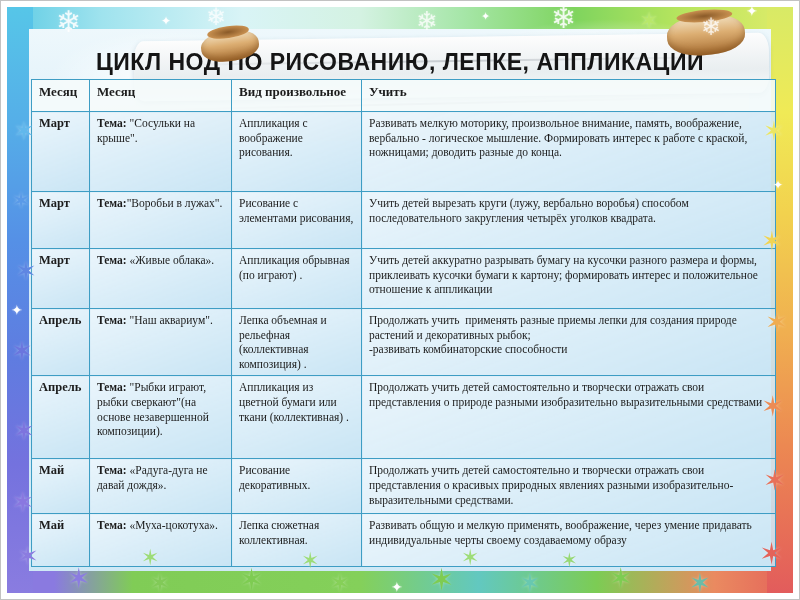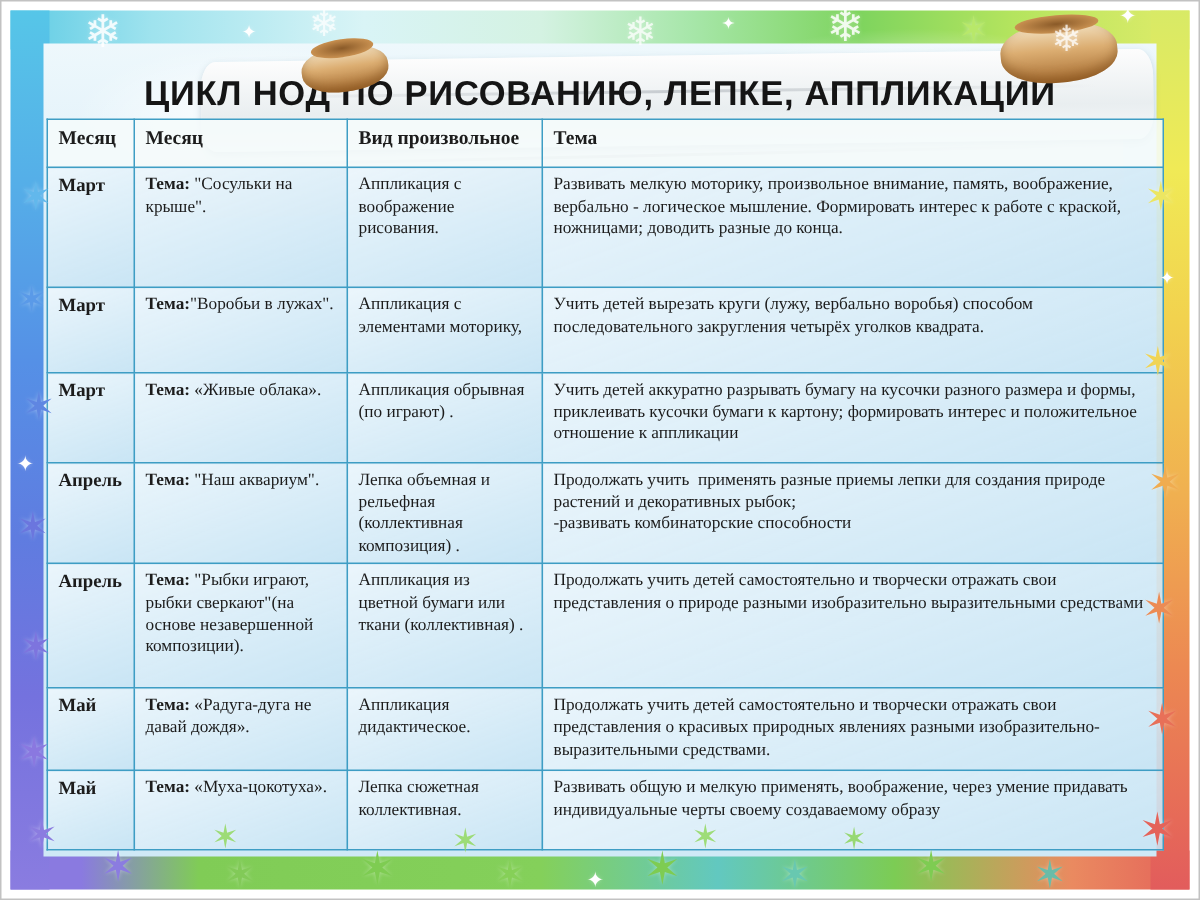--- a/index.html
+++ b/index.html
@@ -65,34 +65,34 @@
         <col style="width:58px">
           <col style="width:142px">
           <col style="width:130px">
           <col style="width:414px">
       </colgroup>
       <thead>
           <tr id="hdr">
             <th>Месяц</th>
             <th>Месяц</th>
             <th>Вид произвольное</th>
-            <th>Тема</th>
+            <th>Учить</th>
           </tr>
         </thead>
       <tbody id="tbody">
           <tr>
             <td class="month">Март</td>
             <td><b>Тема:</b><span> "Сосульки на крыше".</span></td>
             <td>Аппликация с воображение рисования.</td>
             <td class="goal">Развивать мелкую моторику, произвольное внимание, память, воображение, вербально - логическое мышление. Формировать интерес к работе с краской, ножницами; доводить разные до конца.</td>
           </tr>
           <tr>
             <td class="month">Март</td>
             <td><b>Тема:</b><span>"Воробьи в лужах".</span></td>
-            <td>Аппликация с элементами моторику,</td>
+            <td>Рисование с элементами рисования,</td>
             <td class="goal">Учить детей вырезать круги (лужу, вербально воробья) способом последовательного закругления четырёх уголков квадрата.</td>
           </tr>
           <tr>
             <td class="month">Март</td>
             <td><b>Тема:</b><span> «Живые облака».</span></td>
             <td>Аппликация обрывная (по играют) .</td>
             <td class="goal">Учить детей аккуратно разрывать бумагу на кусочки разного размера и формы, приклеивать кусочки бумаги к картону; формировать интерес и положительное отношение к аппликации</td>
           </tr>
           <tr>
             <td class="month">Апрель</td>
@@ -103,21 +103,21 @@
           </tr>
           <tr>
             <td class="month">Апрель</td>
             <td><b>Тема:</b><span> "Рыбки играют, рыбки сверкают"(на основе незавершенной композиции).</span></td>
             <td>Аппликация из цветной бумаги или ткани (коллективная) .</td>
             <td class="goal">Продолжать учить детей самостоятельно и творчески отражать свои представления о природе разными изобразительно выразительными средствами</td>
           </tr>
           <tr>
             <td class="month">Май</td>
             <td><b>Тема:</b><span> «Радуга-дуга не давай дождя».</span></td>
-            <td>Аппликация дидактическое.</td>
+            <td>Рисование декоративных.</td>
             <td class="goal">Продолжать учить детей самостоятельно и творчески отражать свои представления о красивых природных явлениях разными изобразительно-выразительными средствами.</td>
           </tr>
           <tr>
             <td class="month">Май</td>
             <td><b>Тема:</b><span> «Муха-цокотуха».</span></td>
             <td>Лепка сюжетная коллективная.</td>
             <td class="goal">Развивать общую и мелкую применять, воображение, через умение придавать индивидуальные черты своему создаваемому образу</td>
           </tr>
         </tbody>
     </table>

